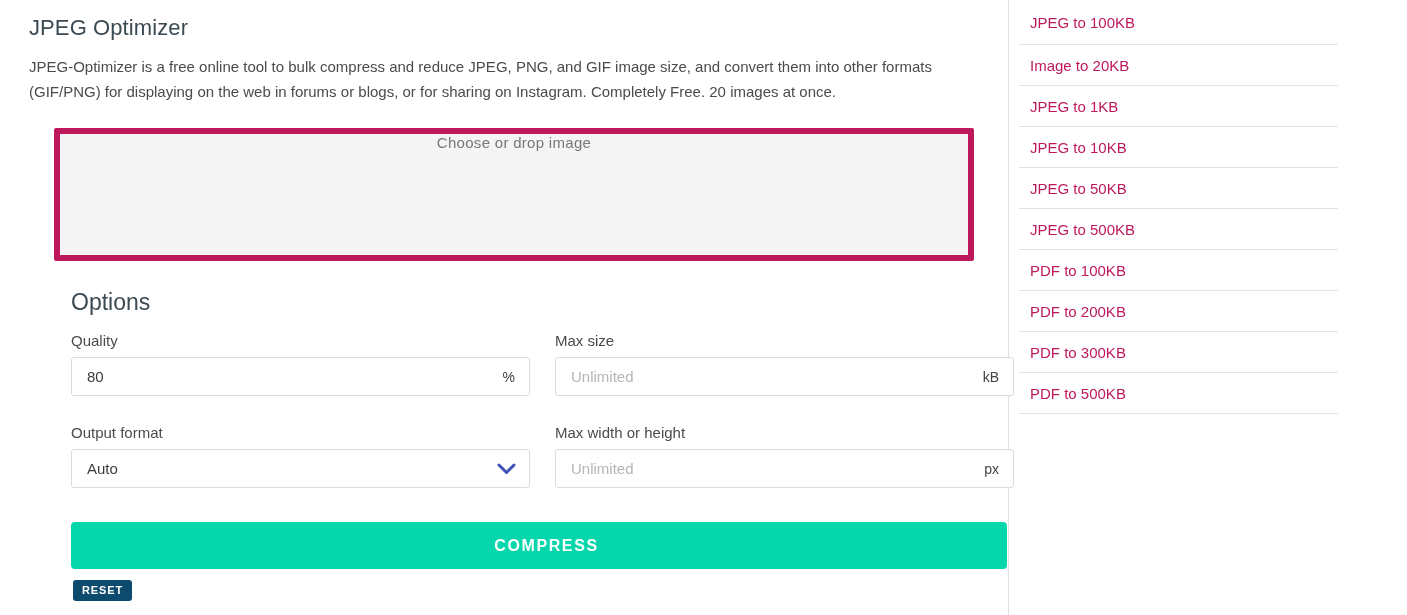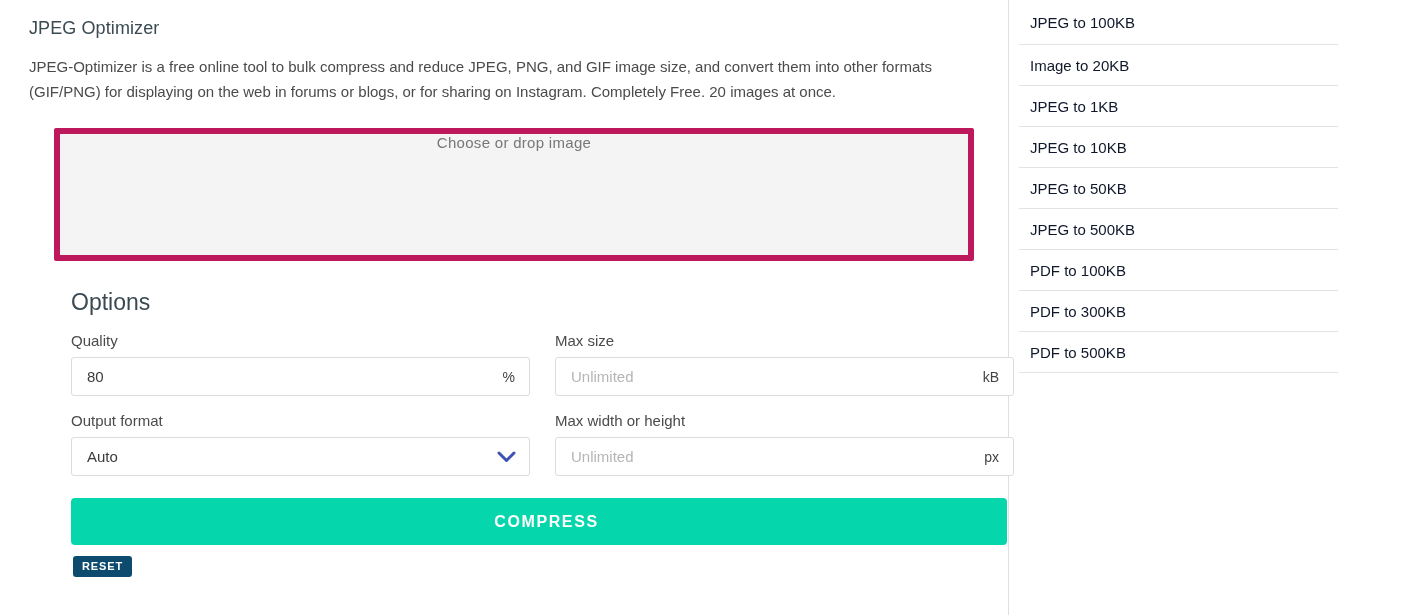--- a/index.html
+++ b/index.html
@@ -25,21 +25,21 @@
 
   
   .main {
     width: 1008px;
     height: 615px;
     padding: 0 28px 0 29px;
     position: relative;
   }
 
   .page-title {
-    font-size: 18px;
+    font-size: 22px;
     font-weight: 400;
     color: #3b4a52;
     margin: 0;
     padding-top: 12px;
     line-height: 32px;
     letter-spacing: 0.1px;
   }
 
   .page-desc {
     font-size: 15px;
@@ -77,21 +77,21 @@
 
   .form-grid {
     margin: 16px 0 0 42px;
     width: 943px;
     display: grid;
     grid-template-columns: 459px 459px;
     column-gap: 25px;
     row-gap: 0px;
   }
 
-  .field { margin-bottom: 0; }
+  .field { margin-bottom: 12px; }
   .field-label {
     display: block;
     font-size: 15px;
     color: #4b4b4b;
     margin-bottom: 7px;
     line-height: 18px;
   }
 
   .input-wrap {
     position: relative;
@@ -198,21 +198,21 @@
     padding: 0;
     width: 319px;
     margin-left: 10px;
   }
   .side-item {
     height: 41px;
     display: flex;
     align-items: center;
     border-bottom: 1px solid #e2e2e2;
     font-size: 15px;
-    color: #0f172a;
+    color: #be185d;
     padding-left: 11px;
     cursor: pointer;
   }
   .side-item:first-child { height: 45px; }
 </style>
 </head>
 <body>
 
 <div class="page">
 
@@ -295,20 +295,23 @@
       <li class="side-item">
           <span>JPEG to 50KB</span>
         </li>
       <li class="side-item">
           <span>JPEG to 500KB</span>
         </li>
       <li class="side-item">
           <span>PDF to 100KB</span>
         </li>
       <li class="side-item">
+          <span>PDF to 200KB</span>
+        </li>
+      <li class="side-item">
           <span>PDF to 300KB</span>
         </li>
       <li class="side-item">
           <span>PDF to 500KB</span>
         </li>
     </ul>
   </div>
 
 </div>
 

